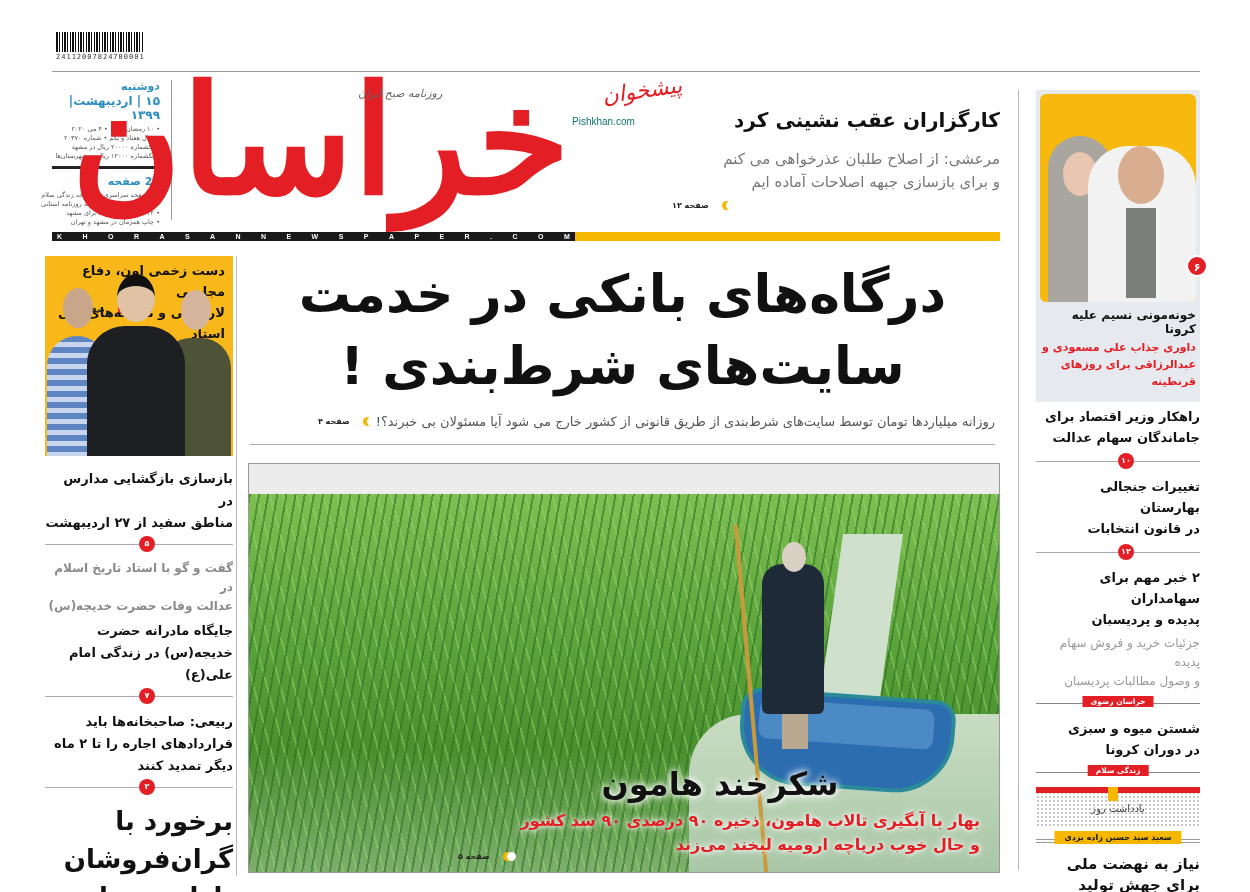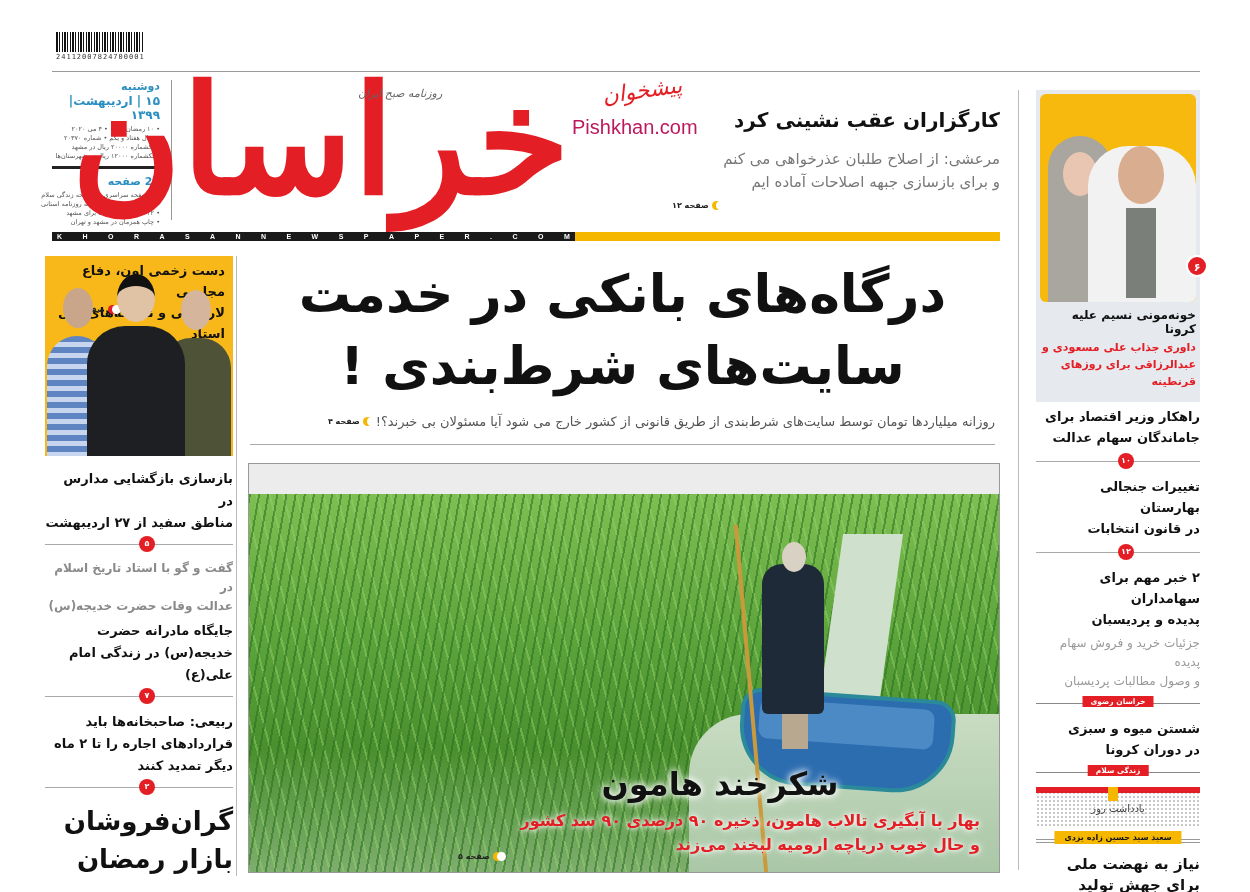--- a/index.html
+++ b/index.html
@@ -28,27 +28,27 @@
   .vdiv-top { left: 171px; top: 80px; width: 1px; height: 140px; background: #999; }
 
   
   .logo { left: 180px; top: 55px; width: 390px; height: 175px; }
   .logo .word { position: absolute; right: 0; top: 0; font-family: "DejaVu Serif", serif; font-size: 150px; line-height: 170px; color: #e31e24; font-weight: bold; direction: rtl; letter-spacing: -8px; }
   .logo .tag { position: absolute; left: 178px; top: 32px; font-size: 11px; color: #666; font-style: italic; direction: rtl; }
 
   
   .wm { left: 572px; top: 78px; width: 140px; height: 70px; }
   .wm .fa { position: absolute; left: 30px; top: 0; font-size: 22px; color: #e31e24; font-style: italic; direction: rtl; transform: rotate(-8deg); }
-  .wm .en { position: absolute; left: 0; top: 38px; font-size: 20px; color: #be185d; font-family: "Liberation Sans", sans-serif; }
+  .wm .en { position: absolute; left: 0; top: 38px; font-size: 10px; color: #0f766e; font-family: "Liberation Sans", sans-serif; }
 
   
   .tophead { left: 640px; top: 100px; width: 360px; }
   .tophead h2 { font-size: 20px; font-weight: bold; color: #111; line-height: 40px; }
   .tophead .sub { font-size: 15px; color: #777; line-height: 23px; margin-top: 8px; }
-  .pageref { display: inline-flex; align-items: flex-start; gap: 3px; font-size: 8px; font-weight: bold; color: #222; direction: rtl; }
+  .pageref { display: inline-flex; align-items: flex-start; gap: 13px; font-size: 8px; font-weight: bold; color: #222; direction: rtl; }
   .chev { display: inline-block; width: 9px; height: 9px; border-radius: 50%; background: #f5b700; position: relative; }
   .chev::after { content: ""; position: absolute; left: 4px; top: 0; width: 9px; height: 9px; border-radius: 50%; background: #fff; }
   .chev.red { background: #e31e24; }
   .top-pageref { left: 672px; top: 201px; }
 
   
   .strip { left: 52px; top: 232px; width: 523px; height: 9px; background: #1a1a1a; display: flex; justify-content: space-between; padding: 0 5px; }
   .strip span { color: #fff; font-size: 7px; font-weight: bold; font-family: "Liberation Sans", sans-serif; line-height: 9px; }
   .strip-yellow { left: 575px; top: 232px; width: 425px; height: 9px; background: #f5b700; }
 
@@ -246,20 +246,21 @@
   <div class="lhead">
     <div>ربیعی: صاحبخانه‌ها باید</div>
     <div>قراردادهای اجاره را تا ۲ ماه</div>
     <div>دیگر تمدید کنند</div>
   </div>
   <div class="lrule">
     <span class="badge">۲</span>
   </div>
 
   <div class="lbig">
+    <div>برخورد با</div>
     <div>گران‌فروشان</div>
     <div>بازار رمضان</div>
   </div>
 
 </div>
 <div class="abs vdiv-left"></div>
 
 <div class="abs mainhead">
   <h1>
     <div>درگاه‌های بانکی در خدمت</div>

